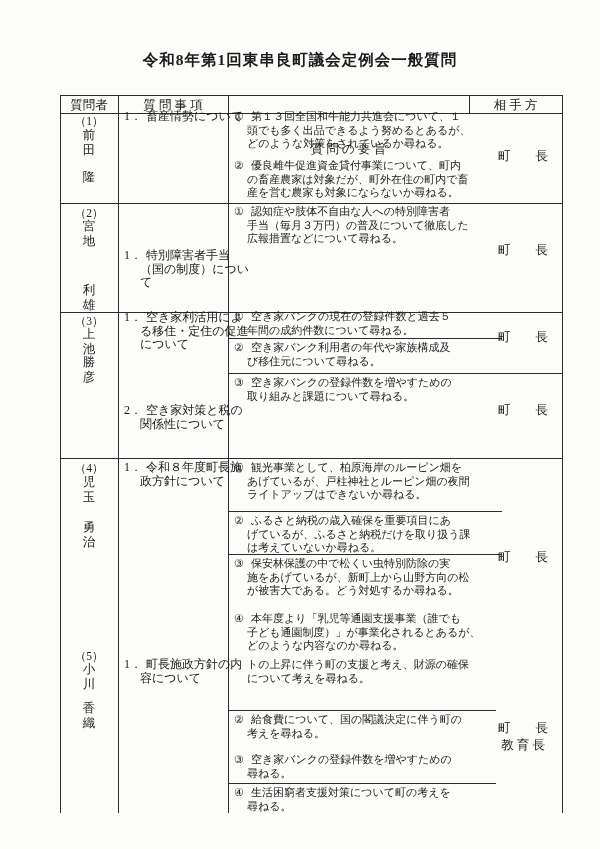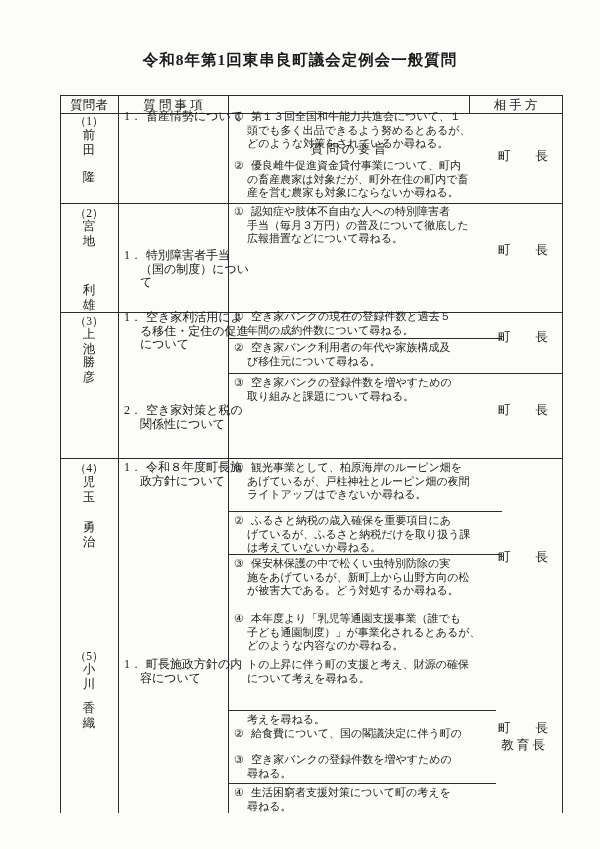--- a/index.html
+++ b/index.html
@@ -160,22 +160,22 @@
   <div class="subj" style="top:658px;">
     <div class="sline"><span class="snum">1．</span><span>町長施政方針の内</span></div>
     <div class="sline cont">容について</div>
   </div>
 
   <div class="item" style="top:658px;">
     <div class="iline cont">トの上昇に伴う町の支援と考え、財源の確保</div>
     <div class="iline cont">について考えを尋ねる。</div>
   </div>
   <div class="item" style="top:713px;">
+    <div class="iline"><span class="inum">②</span><span>給食費について、国の閣議決定に伴う町の</span></div>
     <div class="iline cont">考えを尋ねる。</div>
-    <div class="iline"><span class="inum">②</span><span>給食費について、国の閣議決定に伴う町の</span></div>
   </div>
   <div class="item" style="top:753px;">
     <div class="iline"><span class="inum">③</span><span>空き家バンクの登録件数を増やすための</span></div>
     <div class="iline cont">尋ねる。</div>
   </div>
   <div class="item" style="top:786px;">
     <div class="iline"><span class="inum">④</span><span>生活困窮者支援対策について町の考えを</span></div>
     <div class="iline cont">尋ねる。</div>
   </div>
   <div class="resp resp2" style="top:720px;">

